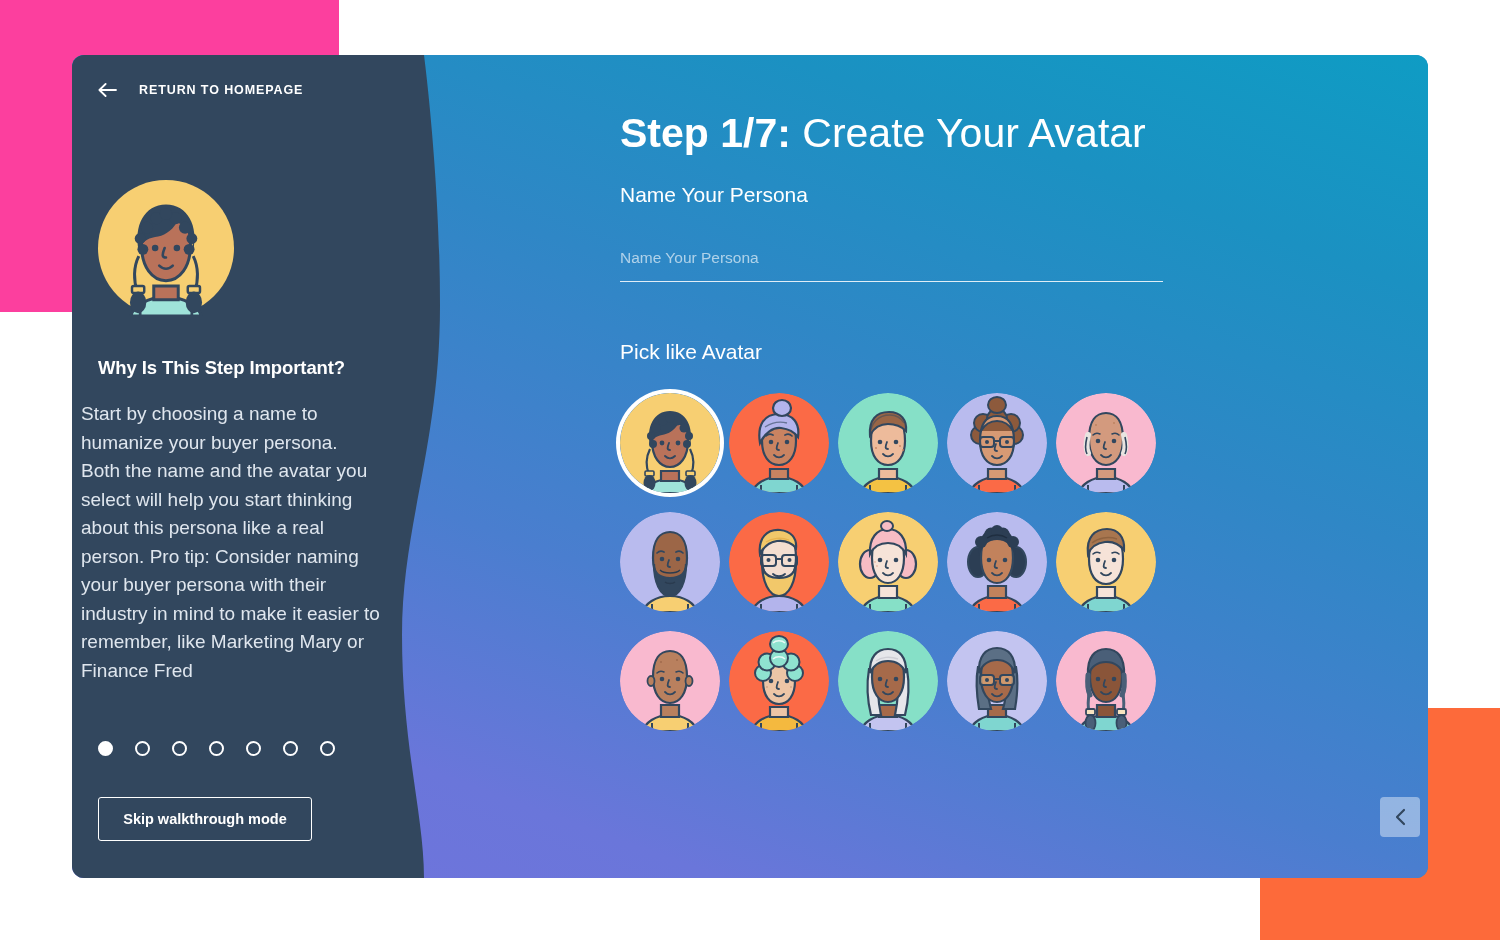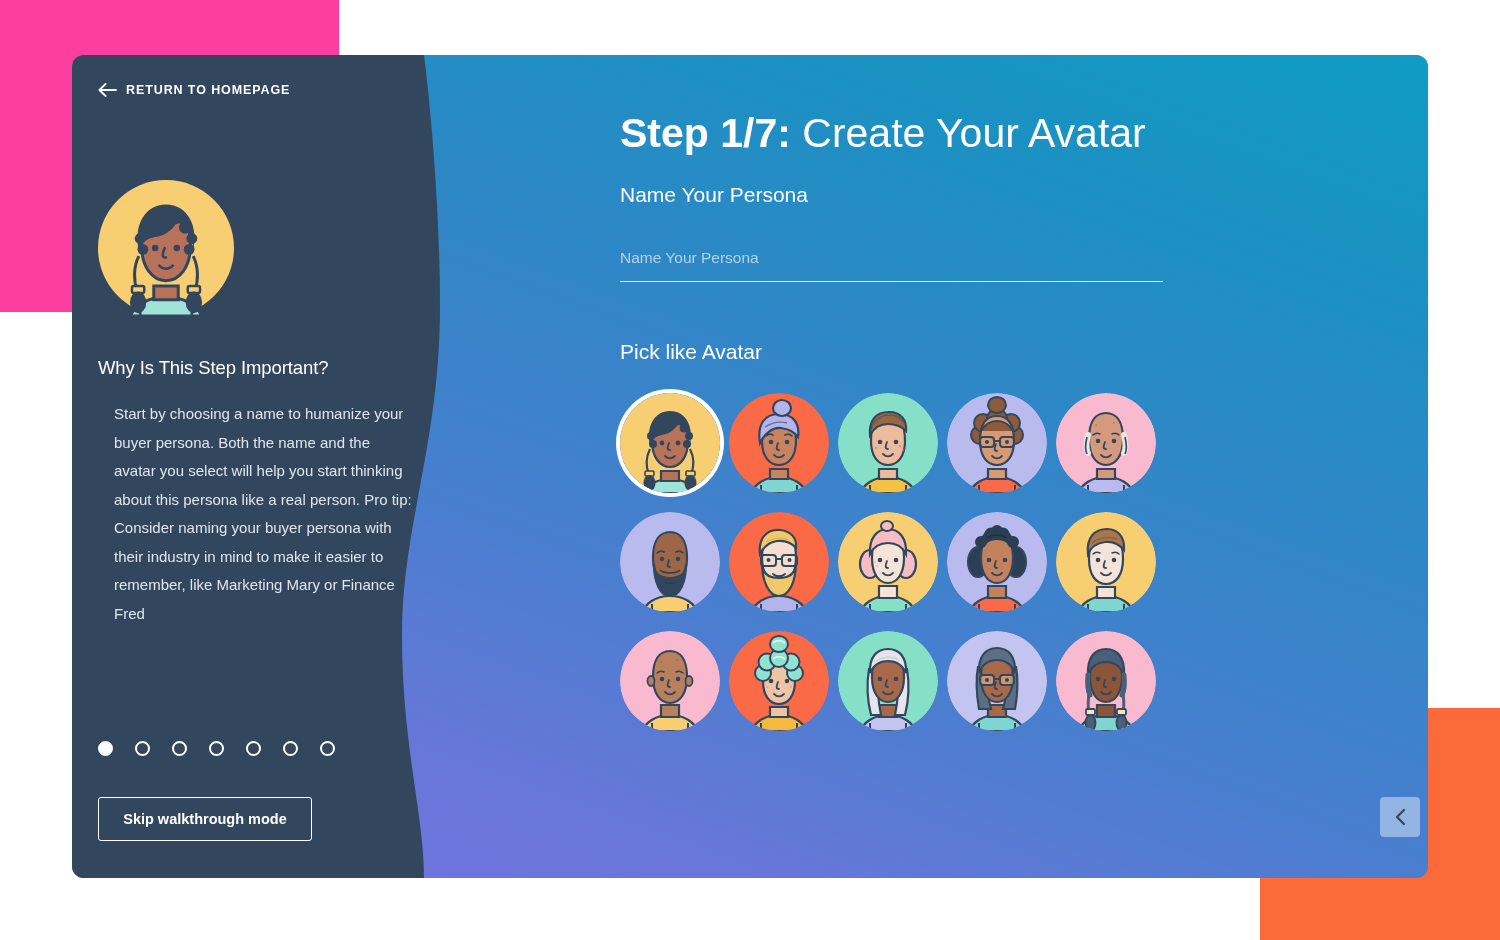--- a/index.html
+++ b/index.html
@@ -31,36 +31,36 @@
   
   .sidebar-shape{
     position:absolute;left:0;top:0;width:400px;height:823px;
   }
   .sidebar-content{
     position:absolute;left:0;top:0;width:360px;height:823px;
     z-index:3;
   }
   .return-row{
     position:absolute;left:26px;top:28px;
-    display:flex;align-items:flex-end;gap:9px;cursor:pointer;
+    display:flex;align-items:flex-end;gap:22px;cursor:pointer;
   }
   .back-arrow{display:block;}
   .return-label{
     color:#ffffff;font-size:12.5px;font-weight:700;letter-spacing:.9px;
   }
   .side-avatar{
     position:absolute;left:26px;top:125px;width:136px;height:136px;
   }
   .side-title{
     position:absolute;left:26px;top:302px;width:310px;
-    color:#ffffff;font-size:18.5px;font-weight:400;letter-spacing:-.1px;
+    color:#ffffff;font-size:18.5px;font-weight:700;letter-spacing:-.1px;
   }
   .side-body{
-    position:absolute;left:42px;top:345px;width:300px;
-    color:#dfe6ee;font-size:15px;line-height:28.5px;font-weight:400;
+    position:absolute;left:9px;top:345px;width:300px;
+    color:#dfe6ee;font-size:19px;line-height:28.5px;font-weight:400;
   }
   .dots{
     position:absolute;left:26px;top:686px;display:flex;gap:22px;align-items:center;
   }
   .dot{width:15px;height:15px;border-radius:50%;border:2px solid #ffffff;box-sizing:border-box;cursor:pointer;}
   .dot.active{background:#ffffff;}
   .skip-btn{
     position:absolute;left:26px;top:742px;width:214px;height:44px;
     border:1px solid #ffffff;border-radius:3px;background:transparent;
     color:#ffffff;font-size:14.5px;font-weight:700;cursor:pointer;

